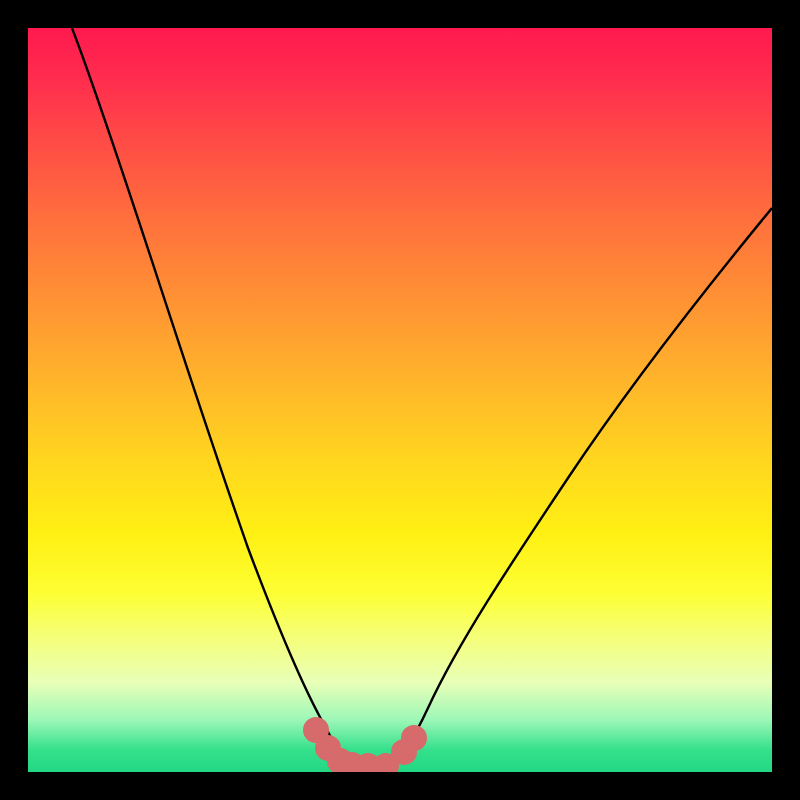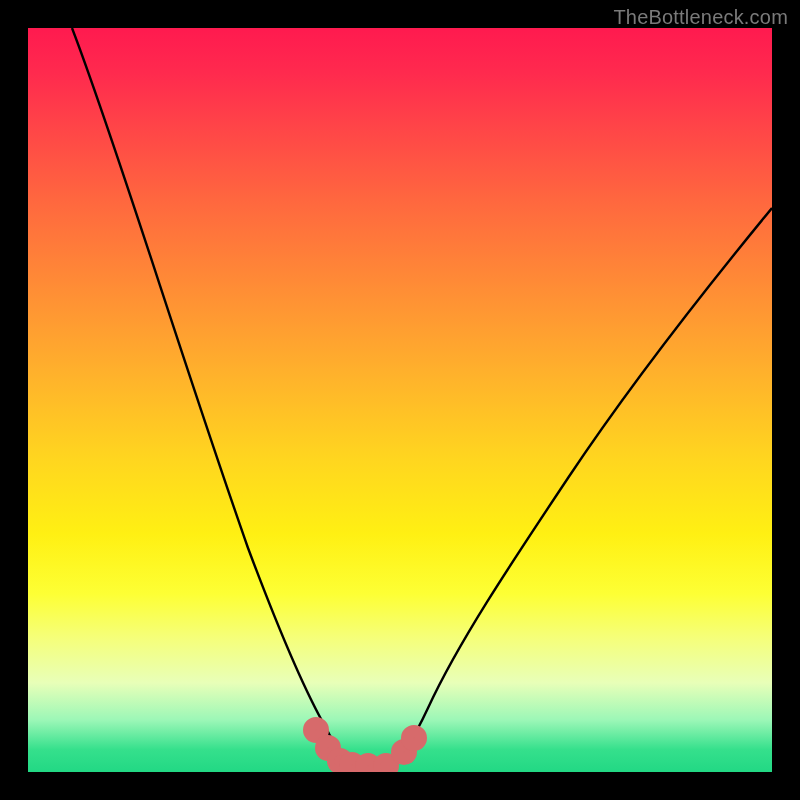--- a/index.html
+++ b/index.html
@@ -60,21 +60,20 @@
     font-size: 20px;
     letter-spacing: 0.2px;
     font-weight: 400;
     user-select: none;
   }
 </style>
 </head>
 <body>
 
 <div class="frame">
-  <div class="watermark">TheBottleneck.com</div>
 
   <div class="plot">
     <div class="gradient"></div>
 
     <svg class="svg-layer" viewBox="0 0 744 744" preserveAspectRatio="none">
       <path fill="none" stroke="#000" stroke-width="2.4" d="M 44 0
                C 90 120, 150 320, 220 520
                C 250 600, 275 660, 298 700
                C 308 720, 318 735, 330 738
                C 342 740, 352 740, 362 736

